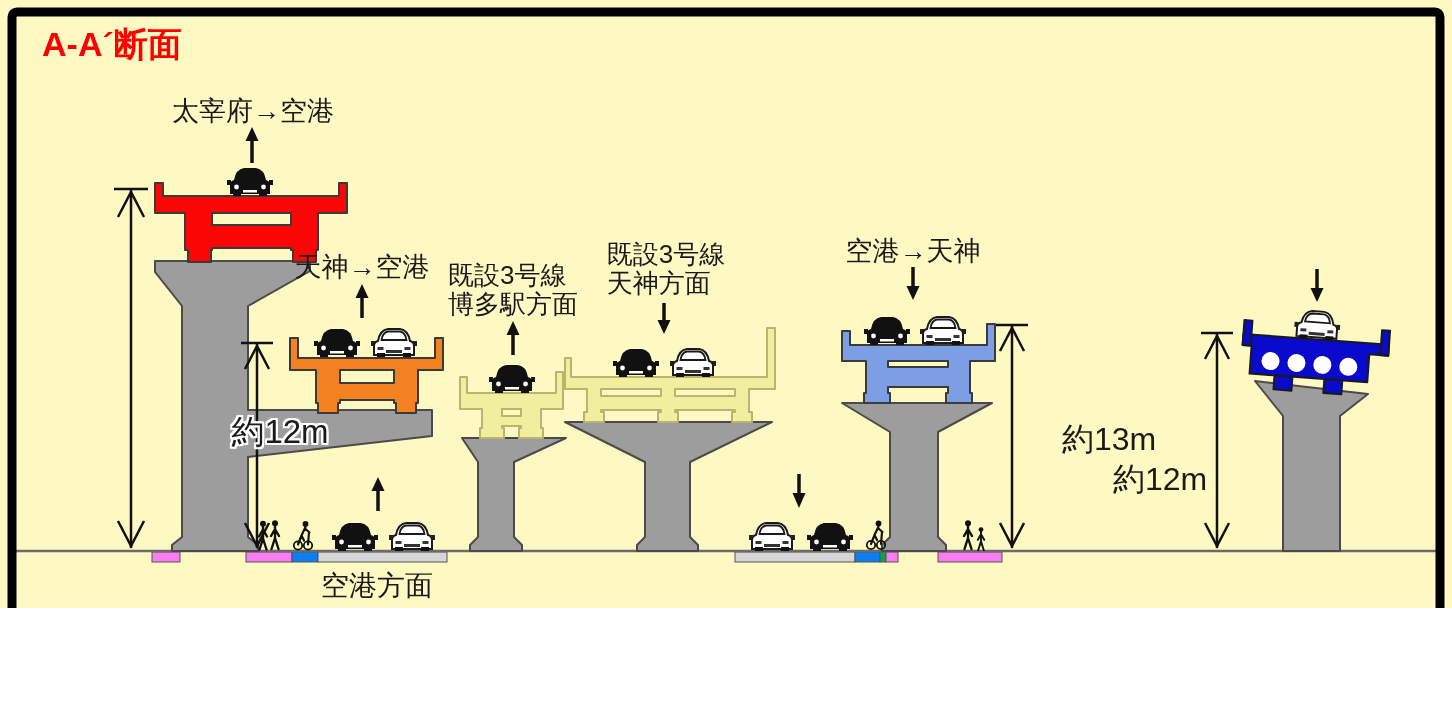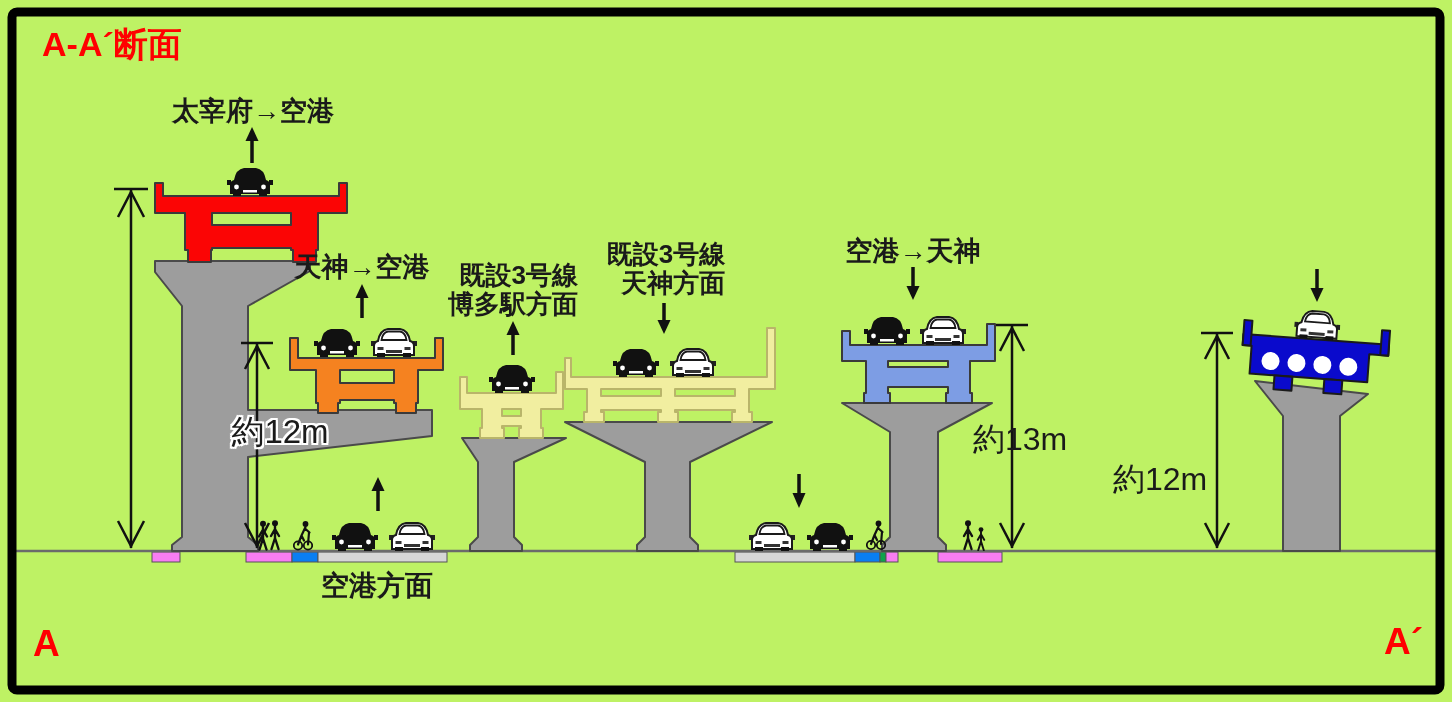--- a/index.html
+++ b/index.html
@@ -1,20 +1,20 @@
 <!DOCTYPE html>
 <html style="--c-red: #fb0505; --c-orange: #f58220; --c-yellow: #f1eea0; --c-light-blue: #7d9de4; --c-dark-blue: #0a0acc; --c-pier-gray: #9d9d9d; --c-pier-outline: #4a4a4a; --c-roadway-gray: #d6d6d6; --c-sidewalk-pink: #f87df2; --c-bike-lane-blue: #0a7ef2; --c-planting-green: #0fa24c; --c-annotation-red: #ff0000;"><head>
 <meta charset="utf-8">
 <style>
   html,body{margin:0;padding:0;background:#fff;}
-  .stage{position:relative;width:1452px;height:702px;background:#bef264;overflow:hidden;
+  .stage{position:relative;width:1452px;height:608px;background:#fef9c3;overflow:hidden;
          font-family:"Liberation Sans","DejaVu Sans",sans-serif;color:#1a1a1a;}
   .stage svg{position:absolute;left:0;top:0;}
   .lbl{position:absolute;transform:translate(-50%,-50%);white-space:nowrap;
-       font-size:27px;color:#1a1a1a;text-align:right;line-height:1.1;font-weight:bold;}
+       font-size:27px;color:#1a1a1a;text-align:left;line-height:1.1;}
   .lbl.two{font-size:26px;line-height:29px;}
   .lbl.ground{font-size:28px;}
   .dim{position:absolute;transform:translate(-50%,-50%);white-space:nowrap;
        font-size:32px;color:#1a1a1a;}
   .dim.big{font-size:33px;}
   .dim.outlined{text-shadow:-2px 0 0 #fff,2px 0 0 #fff,0 -2px 0 #fff,0 2px 0 #fff,
        -2px -2px 0 #fff,2px 2px 0 #fff,-2px 2px 0 #fff,2px -2px 0 #fff;}
   .title{position:absolute;left:42px;top:22px;font-size:34px;font-weight:bold;
        color:var(--c-annotation-red,#f00);}
   .corner{position:absolute;font-size:37px;font-weight:bold;color:var(--c-annotation-red,#f00);}
@@ -227,19 +227,19 @@
 <div class="lbl two" style="left:666px;top:269px">
   <div>既設3号線</div>
   <div>天神方面</div>
 </div>
 
 <div class="lbl" style="left:913px;top:252px">空港→天神</div>
 
 <div class="lbl ground" style="left:377px;top:586px">空港方面</div>
 
 <div class="dim big outlined" style="left:280px;top:432px">約12m</div>
-<div class="dim" style="left:1020px;top:440px">約13m</div>
+<div class="dim" style="left:1109px;top:440px">約13m</div>
 <div class="dim" style="left:1160px;top:480px">約12m</div>
 
 <div class="corner" style="left:33px;top:623px">A</div>
 <div class="corner" style="left:1384px;top:621px">A´</div>
 
 </div>
 
 </body></html>

